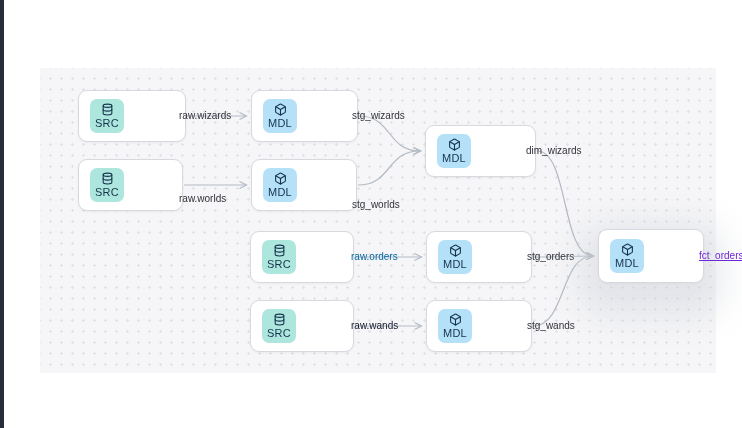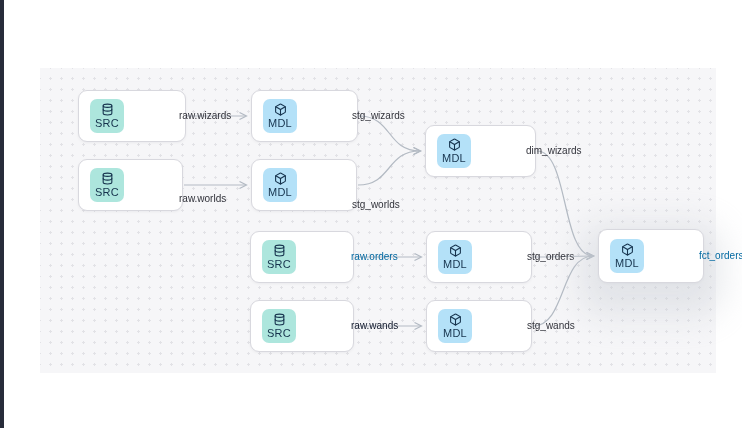--- a/index.html
+++ b/index.html
@@ -160,17 +160,17 @@
         </div>
         <div class="node glow" style="left: 558px; top: 161px; width: 106px; height: 54px; background: rgb(255, 255, 255); border-color: rgb(216, 216, 222);">
           <div class="badge" style="background: rgb(180, 225, 248); color: rgb(22, 51, 77);">
             <svg width="13" height="13" viewBox="0 0 24 24" fill="none" stroke="currentColor" stroke-width="2" stroke-linecap="round" stroke-linejoin="round">
               <path d="M21 16V8a2 2 0 0 0-1-1.73l-7-4a2 2 0 0 0-2 0l-7 4A2 2 0 0 0 3 8v8a2 2 0 0 0 1 1.73l7 4a2 2 0 0 0 2 0l7-4A2 2 0 0 0 21 16z"></path>
               <polyline points="3.27 6.96 12 12.01 20.73 6.96"></polyline>
               <line x1="12" y1="22.08" x2="12" y2="12"></line>
             </svg>
             <span class="badge-label">MDL</span>
           </div>
-          <span class="node-label" style="color: #0369a1;">fct_orders</span>
+          <span class="node-label" style="color: #6d28d9; text-decoration: underline;">fct_orders</span>
         </div>
       </div>
   </div>
 </div>
 
 </body></html>

